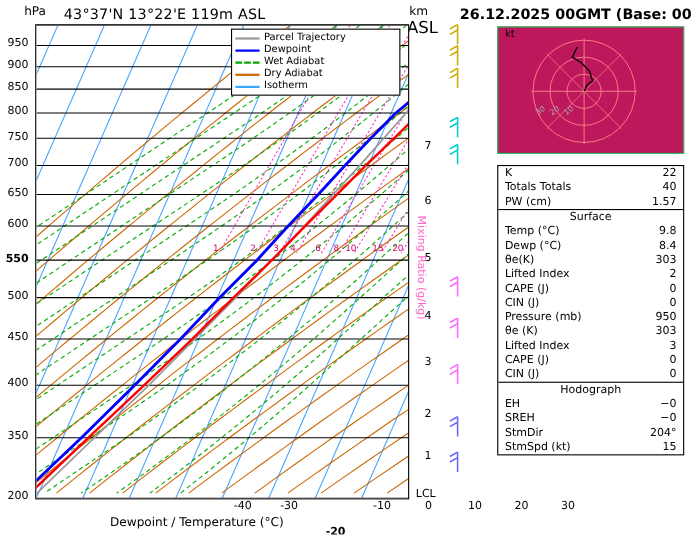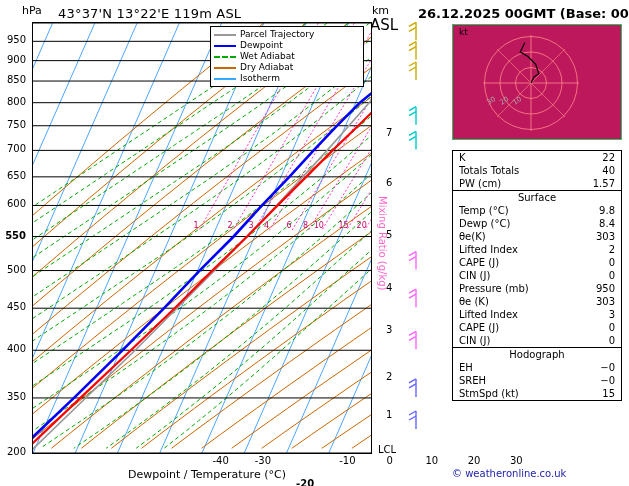--- a/index.html
+++ b/index.html
@@ -17,21 +17,21 @@
   #datetime-title{left:418px;top:6px;font-size:13px;font-weight:bold;}
 
   
   #plot{position:absolute;left:32px;top:22px;width:338px;height:430px;background:#fff;border:1px solid #000;overflow:hidden;}
   #plot svg{position:absolute;left:0;top:0;}
 
   
   .ylab{position:absolute;font-size:10px;color:#000;text-align:right;width:26px;}
   
   .xlab{position:absolute;font-size:10px;color:#000;text-align:center;width:30px;}
-  #xaxis-title{left:128px;top:468px;font-size:11px;}
+  #xaxis-title{left:100px;top:468px;font-size:11px;}
 
   
   .kmlab{position:absolute;font-size:10px;color:#000;}
 
   
   #mixtitle{position:absolute;left:374px;top:196px;width:14px;font-size:10px;color:#ff66cc;
             writing-mode:vertical-rl;text-orientation:mixed;}
 
   
   #legend{position:absolute;left:210px;top:26px;width:146px;background:#fff;border:1px solid #000;padding:2px 3px;}
@@ -308,26 +308,29 @@
       <div class="thead">Hodograph</div>
       <div class="trow">
         <span class="k">EH</span>
         <span class="v">−0</span>
       </div>
       <div class="trow">
         <span class="k">SREH</span>
         <span class="v">−0</span>
       </div>
       <div class="trow">
+        <span class="k">StmDir</span>
+        <span class="v">204°</span>
+      </div>
+      <div class="trow">
         <span class="k">StmSpd (kt)</span>
         <span class="v">15</span>
       </div>
     </div>
 
-  <div class="t" id="credit">© weatheronline.co.uk</div>
 <svg width="34" height="440" style="position: absolute; left: 402px; top: 22px;">
       <g>
         <path d="M14,18.3 L14,0.3" stroke="#ccaa00" stroke-width="1.4" fill="none"></path>
         <path d="M14,0.3 L7,4.3" stroke="#ccaa00" stroke-width="1.4" fill="none"></path>
         <path d="M14,5.3 L7,9.3" stroke="#ccaa00" stroke-width="1.4" fill="none"></path>
       </g>
       <g>
         <path d="M14,37.6 L14,19.6" stroke="#ccaa00" stroke-width="1.4" fill="none"></path>
         <path d="M14,19.6 L7,23.6" stroke="#ccaa00" stroke-width="1.4" fill="none"></path>
         <path d="M14,24.6 L7,28.6" stroke="#ccaa00" stroke-width="1.4" fill="none"></path>

